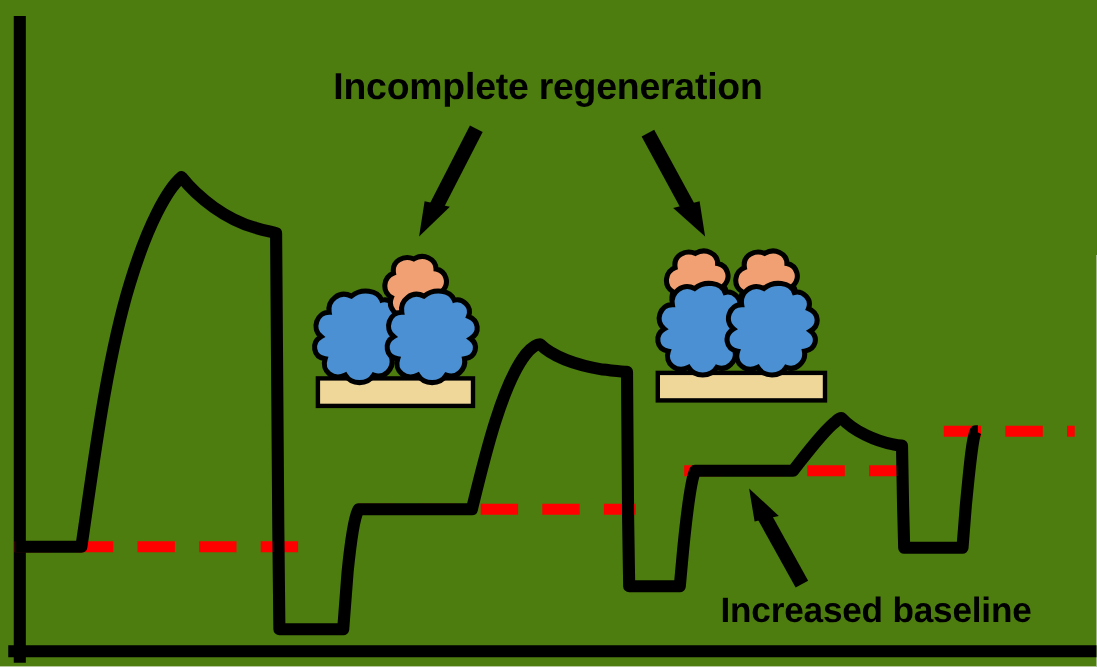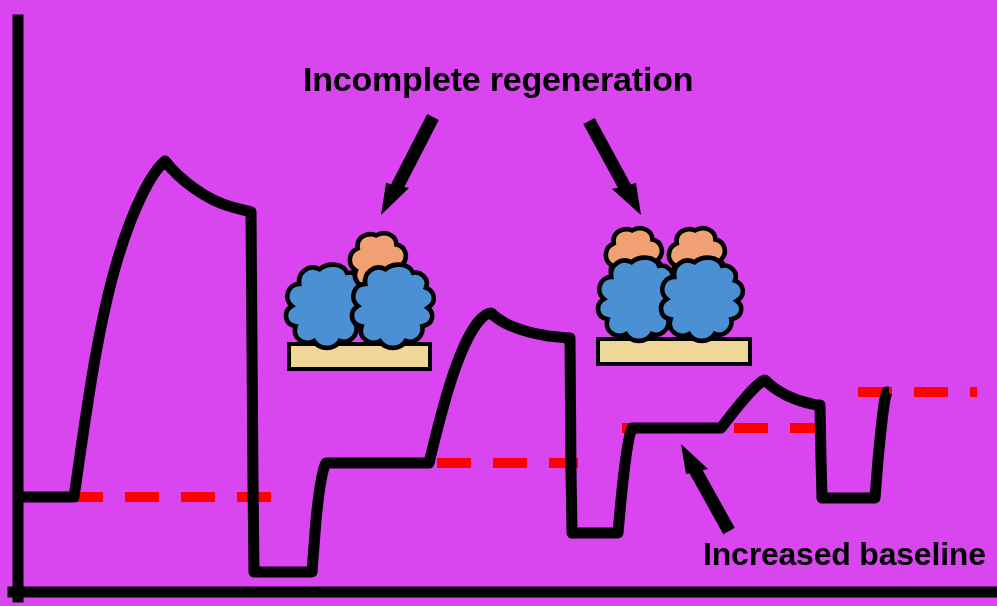--- a/index.html
+++ b/index.html
@@ -7,21 +7,21 @@
     padding: 0;
     background: #ffffff;
   }
   body {
     font-family: "Liberation Sans", sans-serif;
   }
   #stage {
     position: relative;
     width: 997px;
     height: 606px;
-    background: #d946ef;
+    background: #4d7c0f;
     overflow: hidden;
   }
   #figure-svg {
     position: absolute;
     left: 0;
     top: 0;
     width: 997px;
     height: 606px;
   }
   .fig-label {
@@ -34,21 +34,20 @@
   }
   #label-incomplete-regeneration {
     left: 303px;
     top: 60px;
     font-size: 34px;
   }
   #label-increased-baseline {
     left: 655px;
     top: 536px;
     font-size: 32px;
-    margin-left: 48px;
   }
 </style>
 </head>
 <body>
 
 <div id="stage">
 
   <svg id="figure-svg" viewBox="0 0 997 606" xmlns="http://www.w3.org/2000/svg">
 
     <defs>

